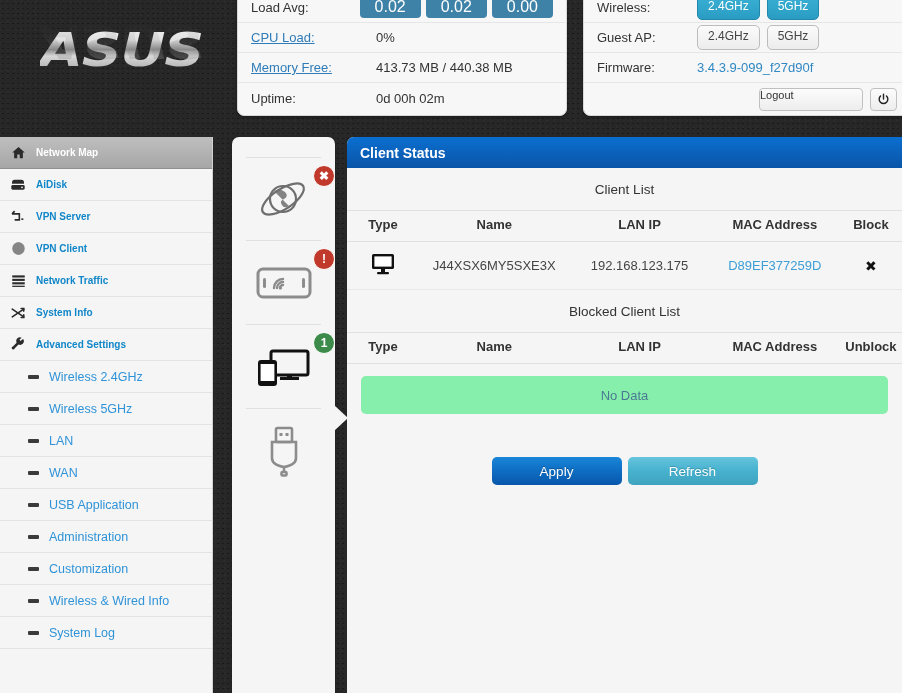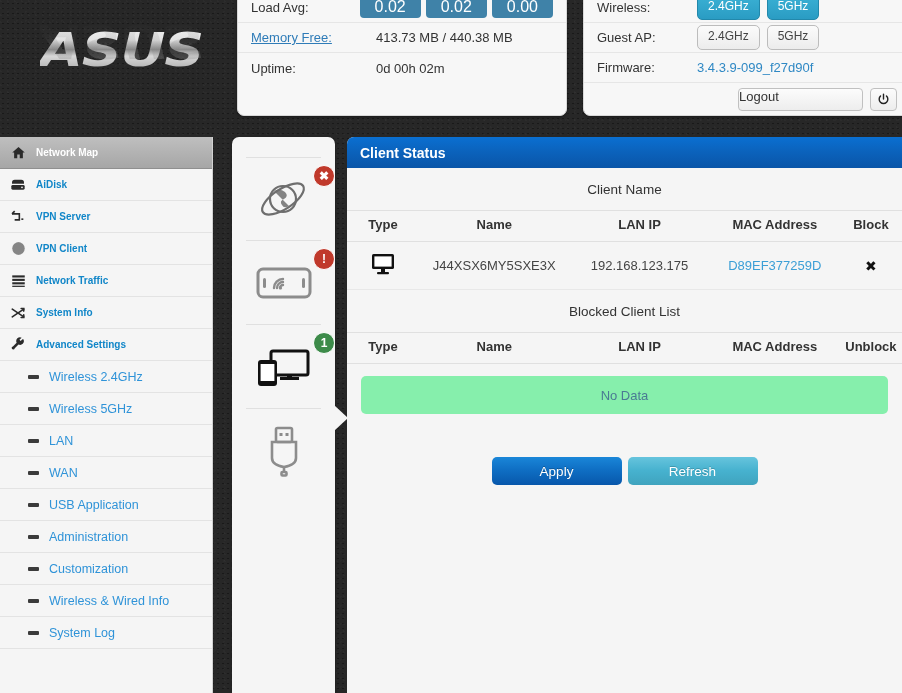--- a/index.html
+++ b/index.html
@@ -88,21 +88,21 @@
   }
   .band-btn.off {
     background: linear-gradient(180deg,#fbfbfb 0%,#ececec 100%);
     color: #444;
   }
 
   #logout-row { display: flex; align-items: center; justify-content: flex-end; gap: 7px; height: 32px; padding: 0 12px; }
   #logout-btn {
     background: linear-gradient(180deg,#fcfcfc 0%,#ededed 100%);
     border: 1px solid #c0c0c0; border-radius: 4px;
-    width: 125px; height: 23px; font-size: 13px; color: #333;
+    width: 104px; height: 23px; font-size: 11px; color: #333;
     cursor: pointer;
   }
   #power-btn {
     background: linear-gradient(180deg,#fcfcfc 0%,#ededed 100%);
     border: 1px solid #c0c0c0; border-radius: 4px;
     width: 27px; height: 23px; display: flex; align-items: center; justify-content: center;
     cursor: pointer;
   }
 
   
@@ -244,20 +244,24 @@
   </div>
 
   <div id="card-left" class="status-card">
     <div class="srow">
       <div class="slabel">Load Avg:</div>
       <div class="load-badges">
         <span class="badge">0.02</span>
         <span class="badge">0.02</span>
         <span class="badge">0.00</span>
       </div>
+    </div>
+    <div class="srow">
+      <div class="slabel link">CPU Load:</div>
+      <div class="sval">0%</div>
     </div>
     <div class="srow">
       <div class="slabel link">Memory Free:</div>
       <div class="sval">413.73 MB / 440.38 MB</div>
     </div>
     <div class="srow">
       <div class="slabel">Uptime:</div>
       <div class="sval">0d 00h 02m</div>
     </div>
   </div>
@@ -457,21 +461,21 @@
 
   <div id="sel-arrow"></div>
 </div>
 
 <div id="main">
 
   <div id="panel-title">
     <span>Client Status</span>
   </div>
 
-  <div class="section-title">Client Name</div>
+  <div class="section-title">Client List</div>
 
   <table class="ctable">
     <thead>
       <tr>
         <th class="col-type">Type</th>
         <th class="col-name">Name</th>
         <th class="col-lanip">LAN IP</th>
         <th class="col-mac">MAC Address</th>
         <th class="col-act">Block</th>
       </tr>

